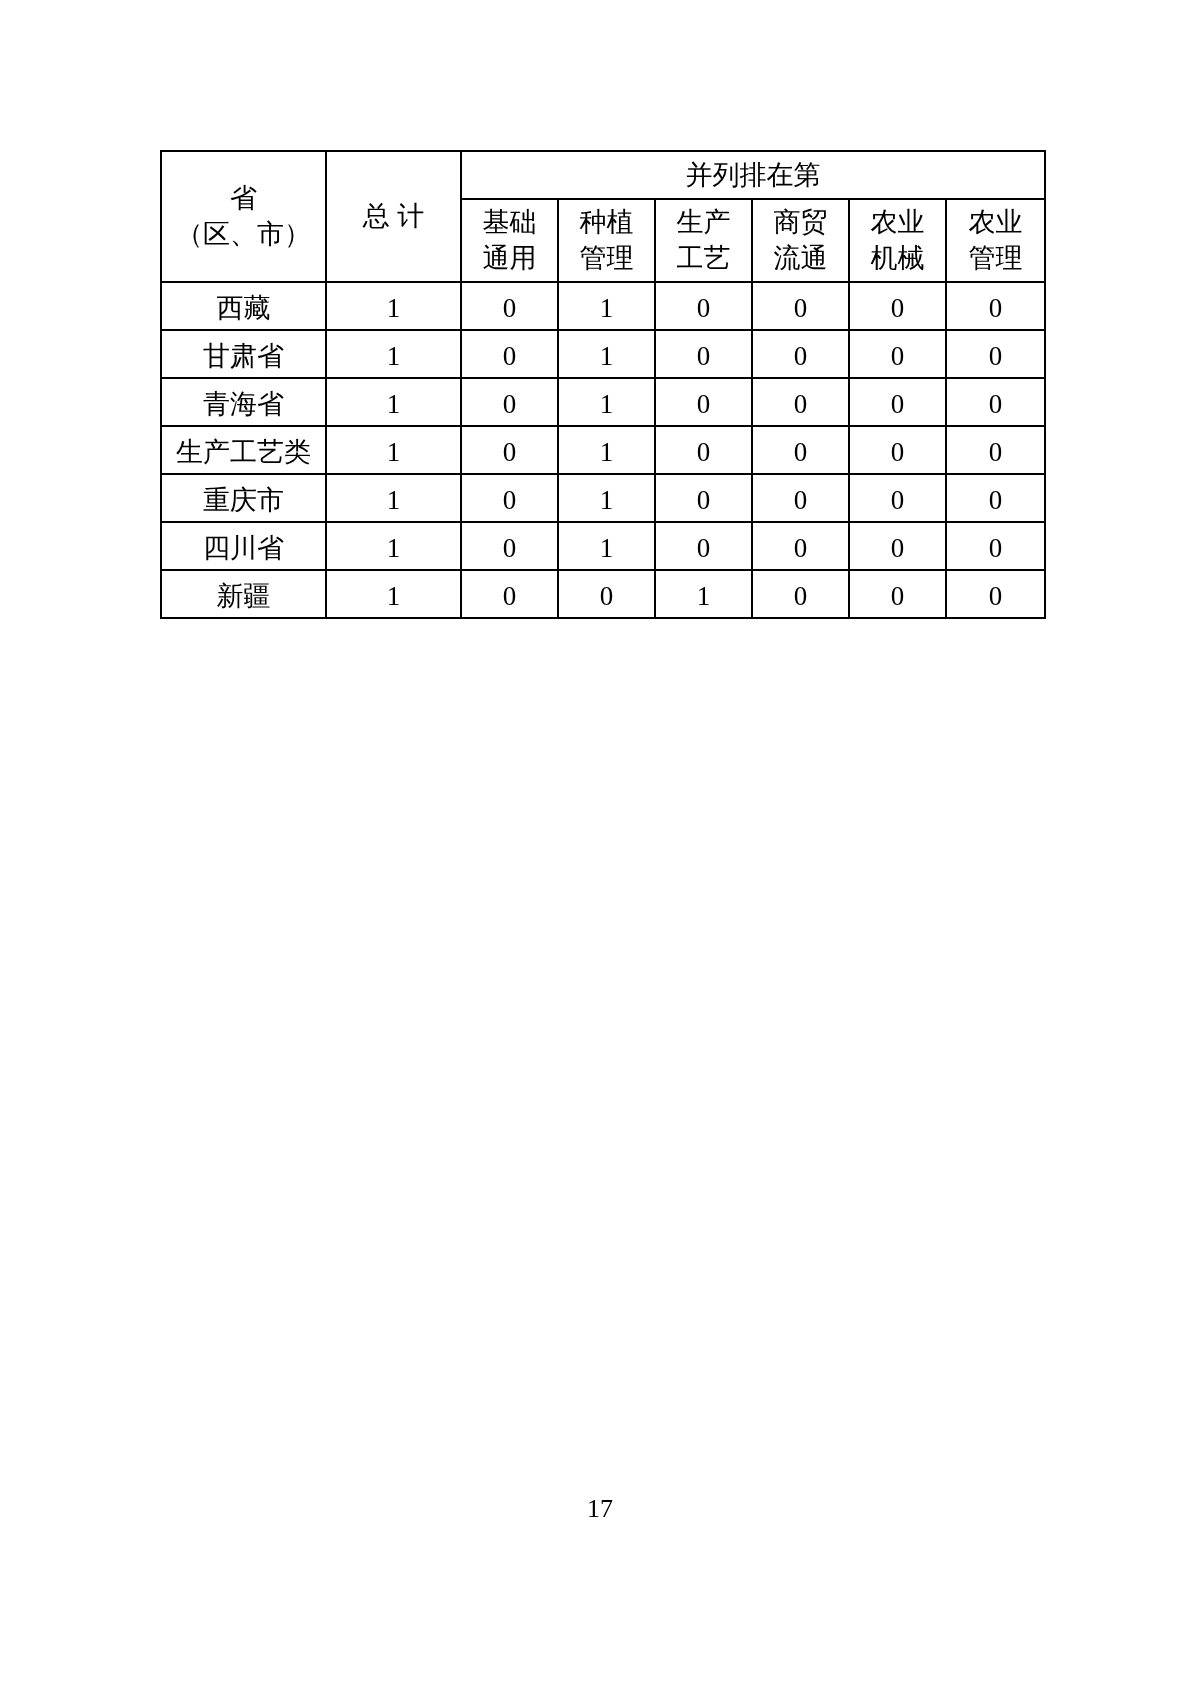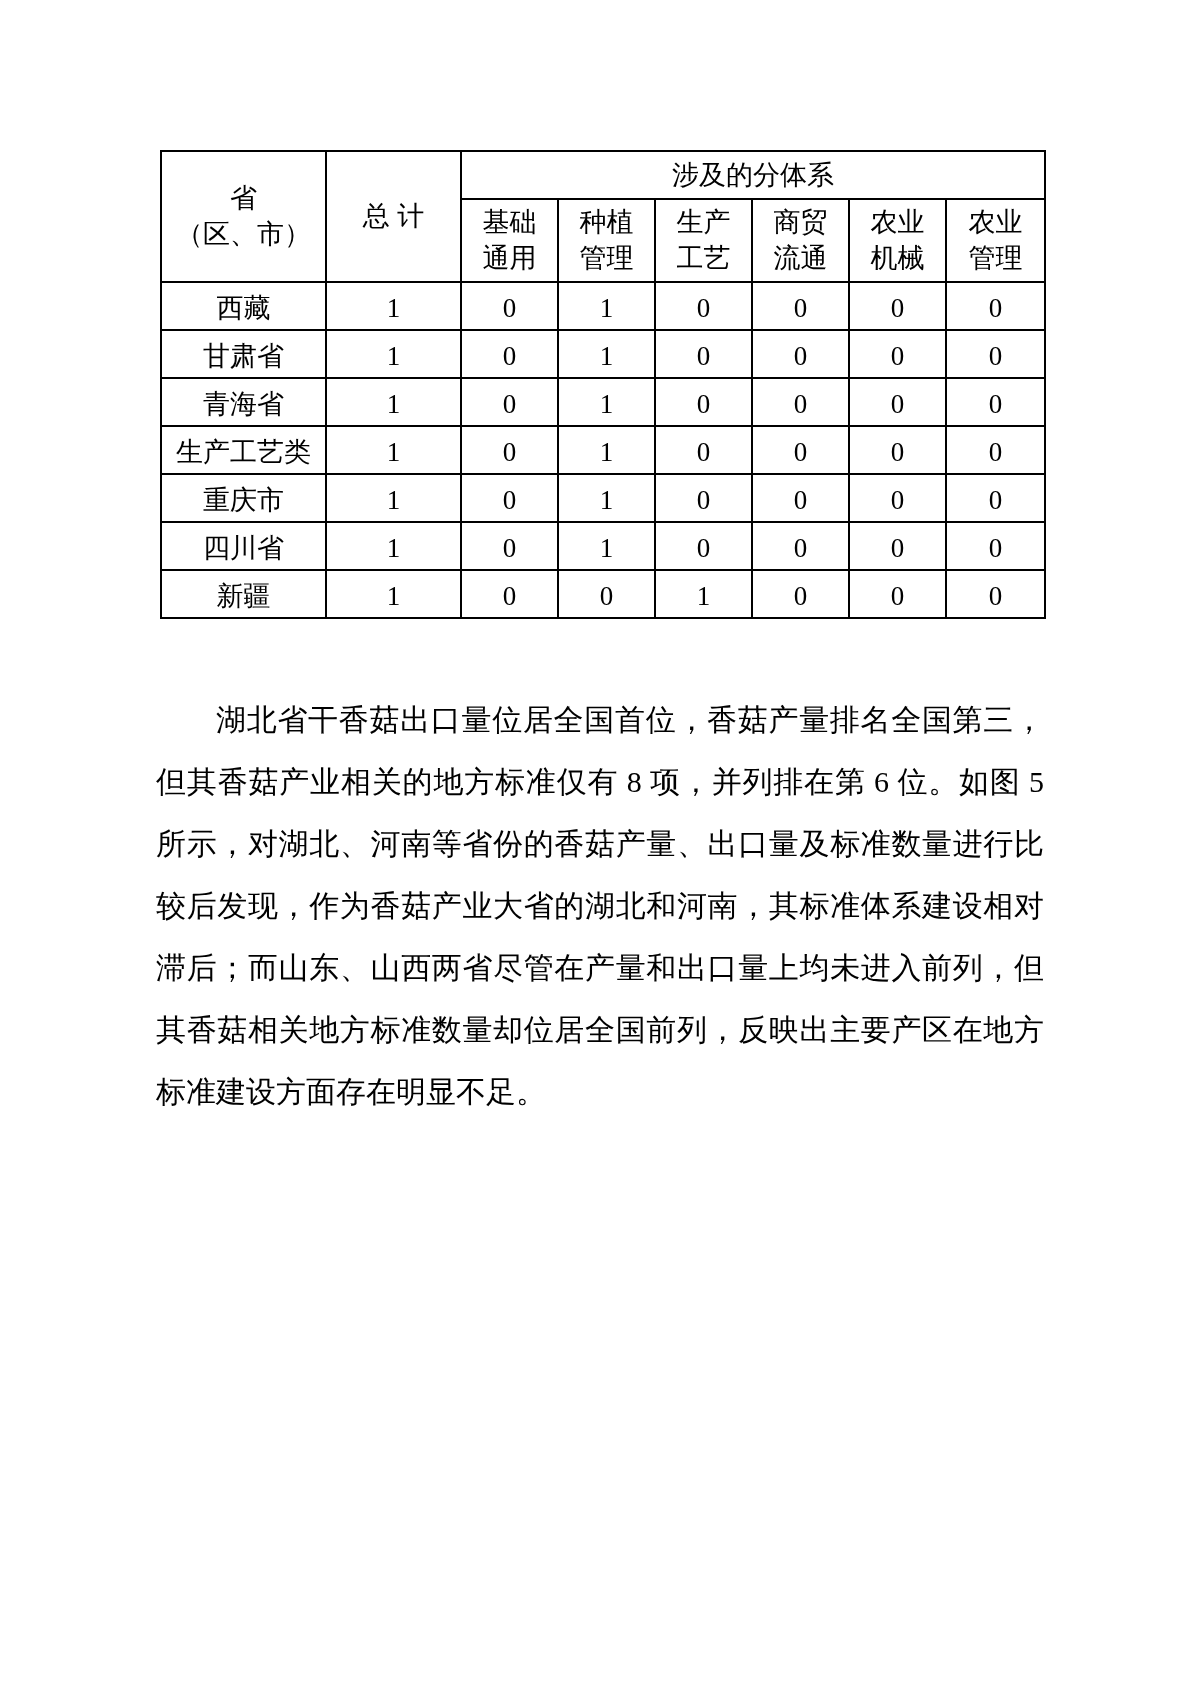--- a/index.html
+++ b/index.html
@@ -87,21 +87,21 @@
         <col style="width:97px">
       <col style="width:97px">
         <col style="width:97px">
         <col style="width:99px">
     </colgroup>
     <thead>
       <tr class="group-row">
         <th rowspan="2" class="pre">省
 （区、市）</th>
         <th rowspan="2">总 计</th>
-        <th colspan="6">涉及的分体系</th>
+        <th colspan="6">并列排在第</th>
       </tr>
       <tr class="sub-row">
         <th class="pre">基础
 通用</th>
         <th class="pre">种植
 管理</th>
         <th class="pre">生产
 工艺</th>
         <th class="pre">商贸
 流通</th>
@@ -179,17 +179,17 @@
           <td>0</td>
           <td>1</td>
           <td>0</td>
           <td>0</td>
           <td>0</td>
         </tr>
       </tbody>
   </table>
 
   <div class="bodytext">
-    <p>湖北省干香菇出口量位居全国首位，香菇产量排名全国第三，但其香菇产业相关的地方标准仅有 8 项，并列排在第 6 位。如图 5 所示，对湖北、河南等省份的香菇产量、出口量及标准数量进行比较后发现，作为香菇产业大省的湖北和河南，其标准体系建设相对滞后；而山东、山西两省尽管在产量和出口量上均未进入前列，但其香菇相关地方标准数量却位居全国前列，反映出主要产区在地方标准建设方面存在明显不足。</p>
   </div>
 
+  <div class="pagenum">17</div>
 
 </div>
 
 </body></html>

